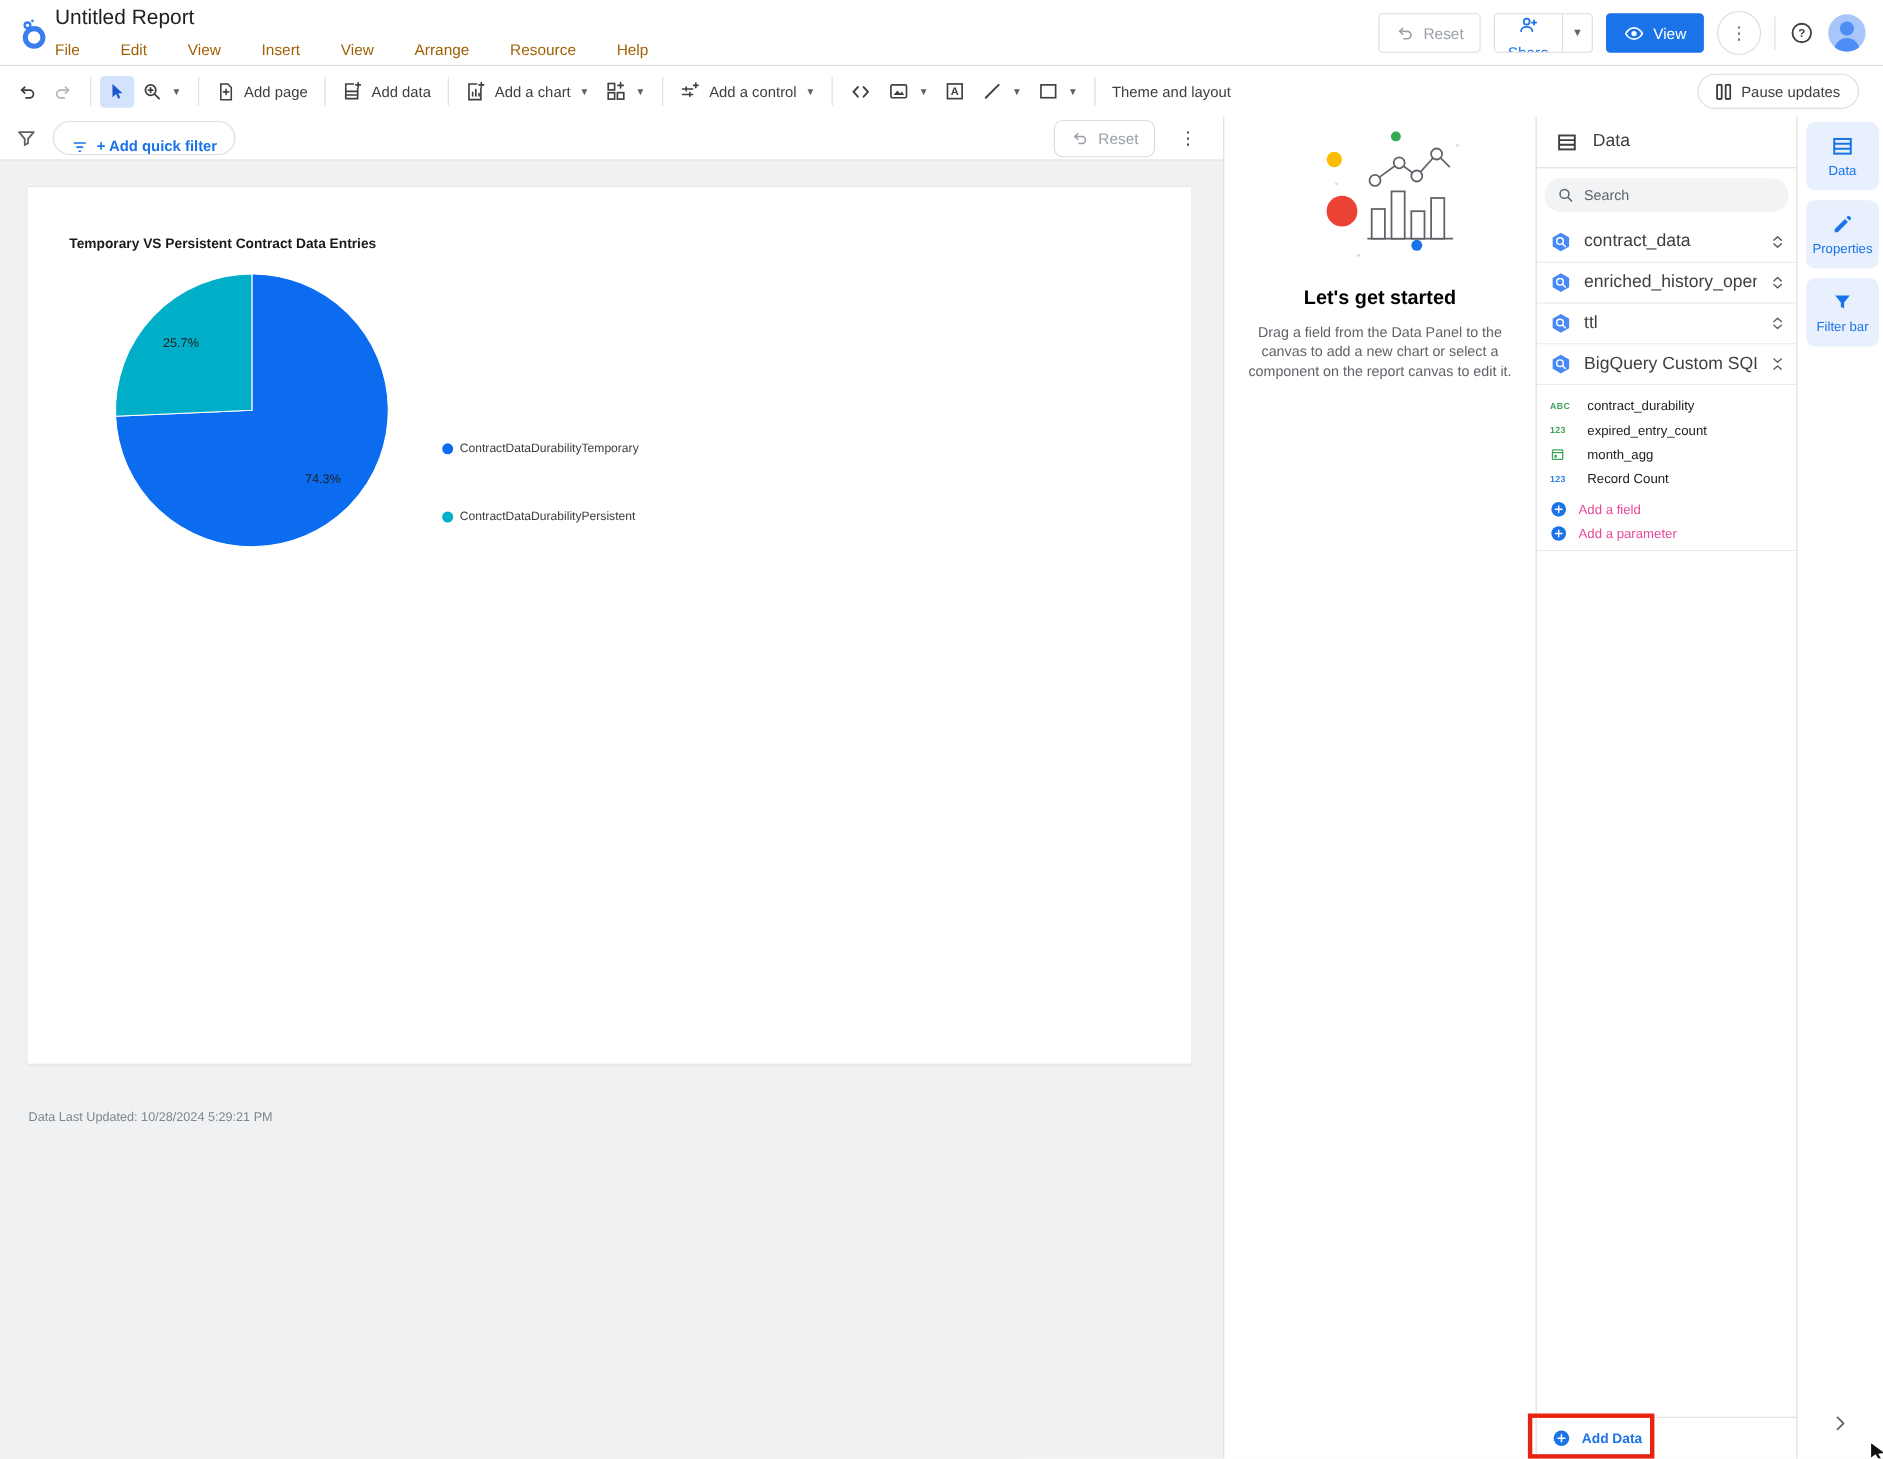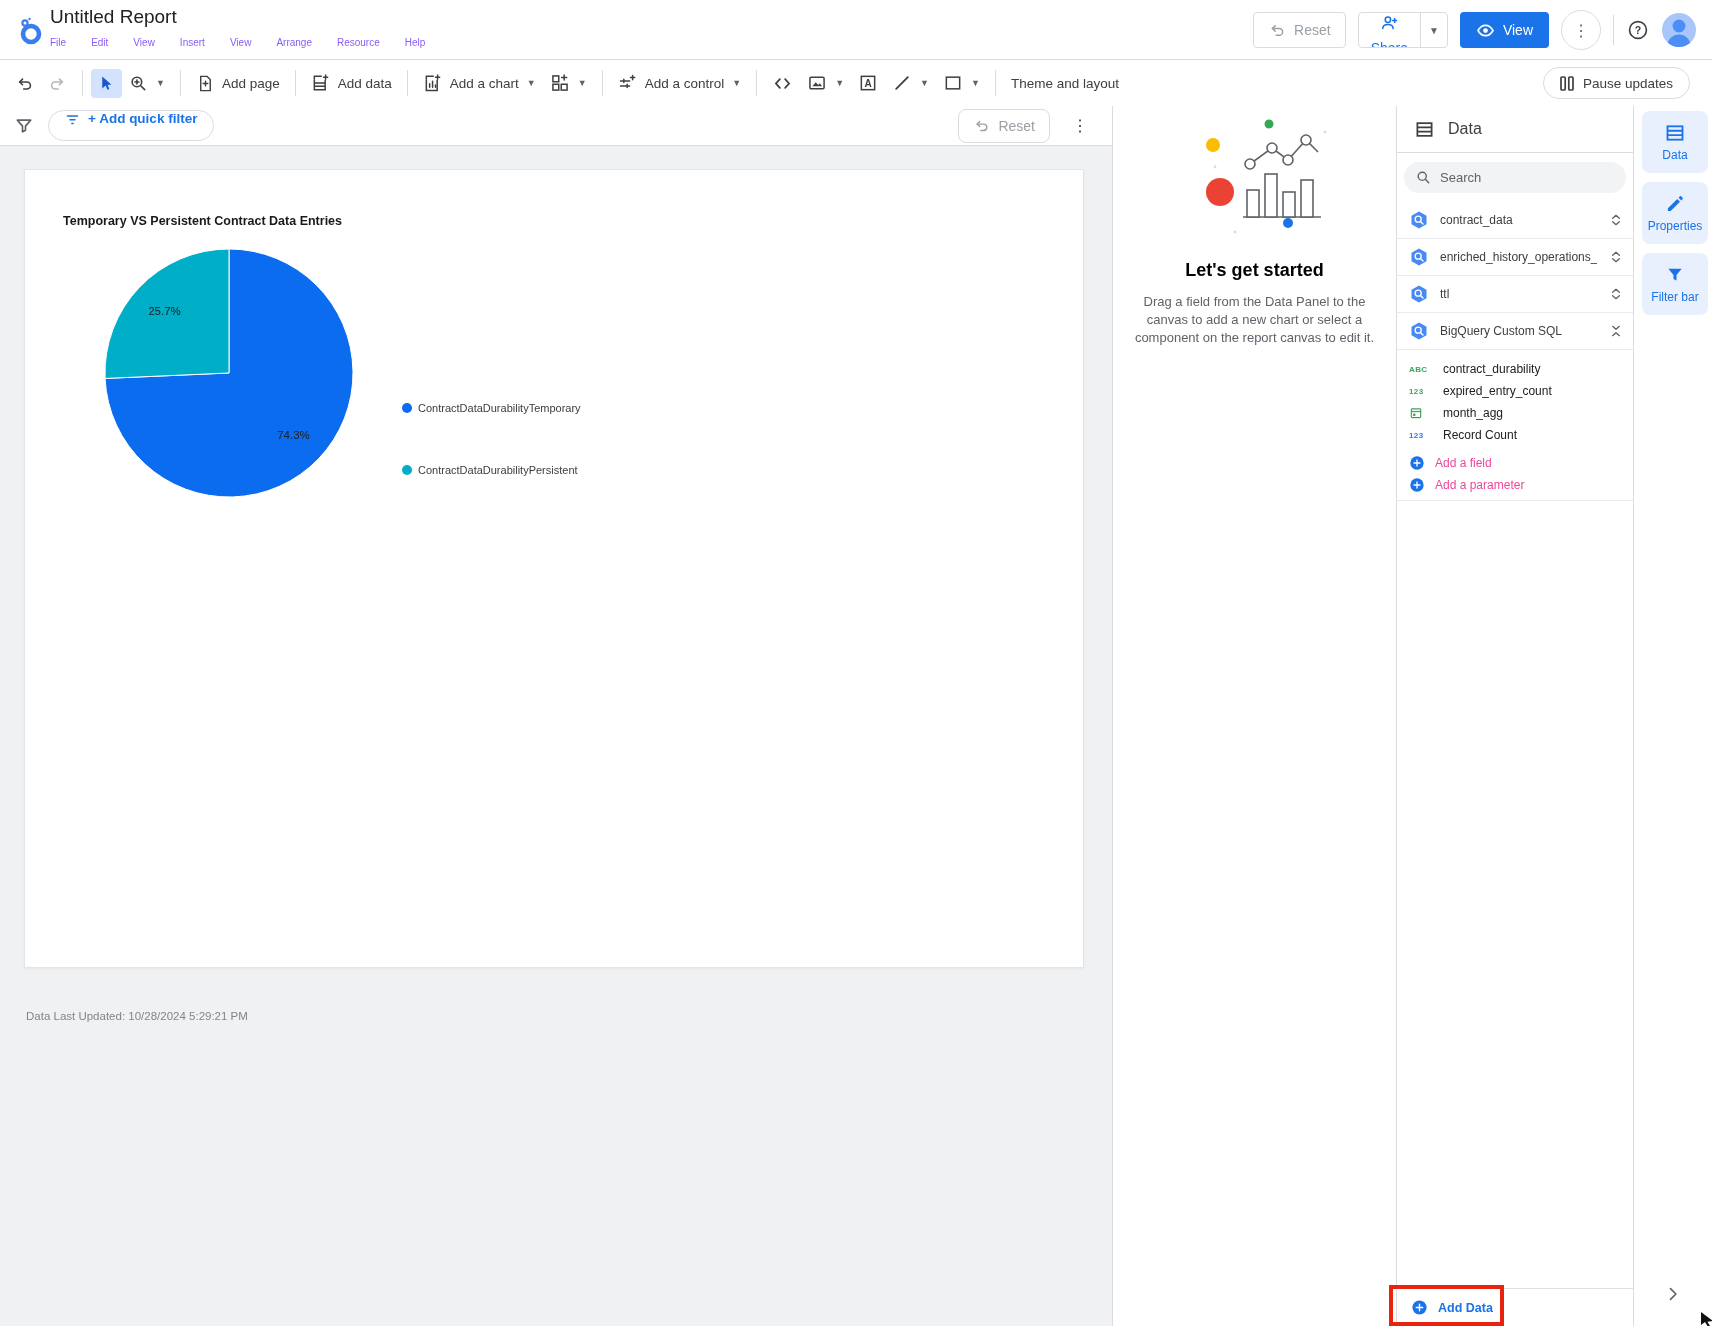--- a/index.html
+++ b/index.html
@@ -5,21 +5,21 @@
   * { margin:0; padding:0; box-sizing:border-box; }
   html,body { width:1712px; height:1326px; overflow:hidden; background:#fff;
     font-family:"Liberation Sans", sans-serif; color:#202124; }
   svg { display:block; }
 
   
   #app-header { position:absolute; left:0; top:0; width:1712px; height:60px;
     border-bottom:1px solid #dadce0; background:#fff; }
   #logo { position:absolute; left:16px; top:16px; }
   #report-title { position:absolute; left:50px; top:6px; font-size:19px; color:#202124; }
-  #menu-row { position:absolute; left:48px; top:35px; display:flex; gap:21px; font-size:10px; color:#8b5cf6; }
+  #menu-row { position:absolute; left:48px; top:35px; display:flex; gap:33px; font-size:14px; color:#a16207; }
   .menu-item { cursor:pointer; padding:2px 2px; }
   #header-right { position:absolute; right:16px; top:0; height:60px; display:flex; align-items:center; gap:12px; }
   .hbtn { height:36px; display:flex; align-items:center; gap:8px; border:1px solid #dadce0;
     border-radius:4px; background:#fff; padding:0 14px; font-size:14px; }
   .hbtn.disabled { color:#9aa0a6; }
   #share-btn-group { display:flex; align-items:stretch; height:36px; border:1px solid #dadce0; border-radius:4px; overflow:hidden; }
   #share-main { display:flex; align-items:center; gap:8px; padding:0 12px; color:#1a73e8; font-size:14px;flex-direction:column; }
   #share-caret { display:flex; align-items:center; padding:0 8px; border-left:1px solid #dadce0; color:#5f6368; font-size:10px; }
   #view-btn { height:36px; background:#1a73e8; color:#fff; border-radius:4px; display:flex; align-items:center; gap:8px; padding:0 16px; font-size:14px; border:none; }
   #header-kebab { width:40px; height:40px; border:1px solid #dadce0; border-radius:50%; display:flex; align-items:center; justify-content:center; color:#5f6368; font-size:16px; letter-spacing:0; }
@@ -36,21 +36,21 @@
   .caret { font-size:9px; color:#5f6368; margin-left:1px; }
   .tb-disabled { opacity:.38; }
   #pause-updates { margin-left:auto; margin-right:14px; height:32px; border:1px solid #dadce0; border-radius:16px;
     display:flex; align-items:center; gap:9px; padding:0 16px; font-size:13.5px; color:#3c4043; background:#fff; }
 
   
   #canvas-region { position:absolute; left:0; top:106px; width:1112px; height:1220px; background:#f0f1f3; }
   #filter-bar { position:absolute; left:0; top:0; width:1112px; height:40px; background:#fff;
     border-bottom:1px solid #dadce0; display:flex; align-items:center; padding:0 18px 0 14px; }
   #quick-filter-pill { margin-left:14px; height:31px; border:1px solid #dadce0; border-radius:16px;
-    display:flex; align-items:flex-start; gap:8px; padding:0 16px; color:#1a73e8; font-size:13.5px; font-weight:bold; background:#fff; }
+    display:flex; align-items:flex-end; gap:8px; padding:0 16px; color:#1a73e8; font-size:13.5px; font-weight:bold; background:#fff; }
   #filter-reset { margin-left:auto; height:34px; border:1px solid #dadce0; border-radius:8px; background:#fff;
     display:flex; align-items:center; gap:8px; padding:0 14px; font-size:14px; color:#9aa0a6; }
   #filter-kebab { margin-left:16px; color:#3c4043; font-size:16px; padding:4px 6px; }
 
   #report-page { position:absolute; left:24px; top:63px; width:1060px; height:799px; background:#fff;
     border:1px solid #e3e5e8; box-shadow:0 1px 2px rgba(0,0,0,.04); }
   #chart-title { position:absolute; left:38px; top:44px; font-size:12.5px; font-weight:bold; color:#1a1a1a; }
   #pie-wrap { position:absolute; left:74px; top:73px; width:260px; height:260px; }
   #chart-legend { position:absolute; left:377px; top:186px; display:flex; flex-direction:column; gap:4px; }
   .legend-item { display:flex; align-items:center; gap:6px; font-size:11px; color:#3c4043; height:12px;margin-top:46px; }
@@ -69,21 +69,21 @@
     border-left:1px solid #dadce0; }
   #dp-header { height:47px; border-bottom:1px solid #dadce0; display:flex; align-items:center; gap:14px; padding:0 18px; }
   #dp-title { font-size:16px; color:#3c4043; }
   #dp-search { position:absolute; left:7px; top:56px; width:222px; height:31px; background:#f1f3f4; border-radius:16px;
     display:flex; align-items:center; gap:9px; padding:0 12px; }
   #dp-search input { border:none; outline:none; background:transparent; font-size:13px; color:#3c4043; width:160px;
     font-family:"Liberation Sans", sans-serif; }
   #dp-search input::placeholder { color:#5f6368; }
   #source-list { position:absolute; left:0; top:96px; width:237px; }
   .source-row { height:37px; display:flex; align-items:center; gap:11px; padding:0 10px 0 12px; border-bottom:1px solid #e8eaed; }
-  .source-name { font-size:12px; color:#3c4043; white-space:nowrap; overflow:hidden; flex:1; }
+  .source-name { font-size:16px; color:#3c4043; white-space:nowrap; overflow:hidden; flex:1; }
   .unfold { color:#5f6368; }
   .field-row { height:22px; display:flex; align-items:center; gap:10px; padding:0 12px; margin-top:0; }
   .field-badge { width:24px; font-size:8px; font-weight:bold; letter-spacing:.4px; }
   .badge-green { color:#3fa25c; }
   .badge-blue { color:#2e7df0; }
   .field-name { font-size:12px; color:#202124; }
   .add-row { height:22px; display:flex; align-items:center; gap:10px; padding:0 12px; color:#ec4899; font-size:12px; }
   #fields-divider { border-bottom:1px solid #e8eaed; margin-top:4px; }
   #dp-bottom { position:absolute; left:0; bottom:0; width:237px; height:38px; border-top:1px solid #e0e0e0;
     display:flex; align-items:center; gap:10px; padding:0 14px; color:#1a73e8; font-size:12.5px; font-weight:bold; }

